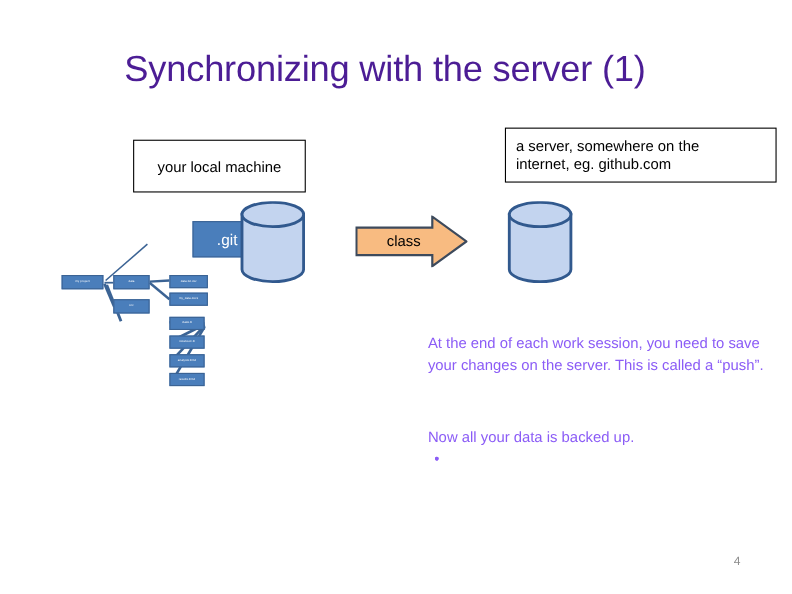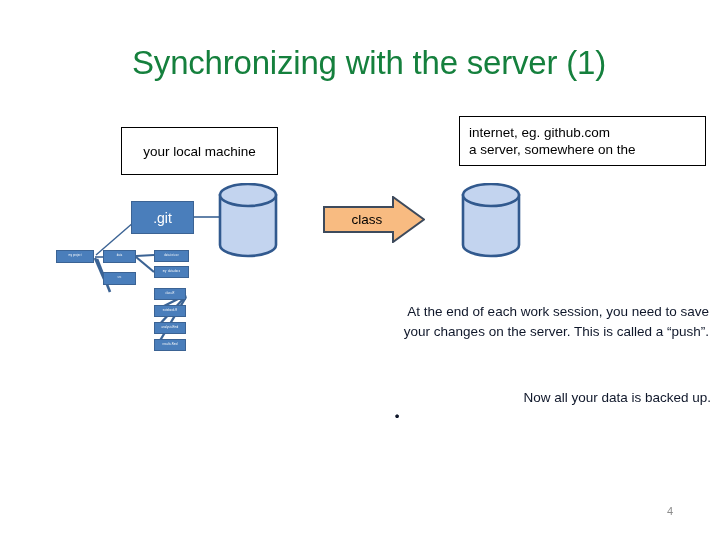--- a/index.html
+++ b/index.html
@@ -13,24 +13,23 @@
   }
   .slide{position:absolute;inset:0;}
 
   
   .title{
     position:absolute;
     left:0; top:44px; width:700px;
     text-align:center;
     font-size:33px;
     font-weight:400;
-    color:#15803d;
+    color:#4c1d95;
     letter-spacing:-0.2px;
     white-space:nowrap;
-    padding-left:19px;
   }
 
   
   .callout{
     position:absolute;
     border:1px solid #000000;
     background:#ffffff;
     color:#000000;
     font-size:13.5px;
     line-height:17px;
@@ -54,20 +53,21 @@
     position:absolute;
     background:#4a7ebb;
     border:1px solid #3b6394;
     color:#ffffff;
     box-sizing:border-box;
     display:flex;
     align-items:center;
     justify-content:center;
     text-align:center;
     overflow:hidden;
+    margin-left:44px;
   }
   #git-box{
     left:131px; top:201px; width:63px; height:33px;
     font-size:14px;
   }
 
   
   .tinybox{
     position:absolute;
     background:#4a7ebb;
@@ -99,24 +99,23 @@
   #push-label{
     position:absolute;
     left:323px; top:196px; width:88px; height:47px;
     display:flex; align-items:center; justify-content:center;
     font-size:13.5px; color:#000000;
   }
 
   
   .bodytext{
     position:absolute;
-    color:#0f172a;
+    color:#8b5cf6;
     font-size:13.5px;
     line-height:19.5px;
-    text-align:right;
   }
   #para-1{left:389px; top:302px; width:320px;}
   #para-2{left:389px; top:388px; width:322px;}
 
   .bullet-list{margin:0;padding:0;list-style:none;}
   .bullet-list li{
     position:relative;
     padding-left:28px;
     margin:0;
   }
@@ -141,22 +140,22 @@
 <div class="slide">
 
   <div class="title">Synchronizing with the server (1)</div>
 
   <div class="callout" id="local-machine-box">
     <span>your local machine</span>
   </div>
 
   <div class="callout" id="server-box">
     <span>
+      <span class="two-line">a server, somewhere on the</span>
       <span class="two-line">internet, eg. github.com</span>
-      <span class="two-line">a server, somewhere on the</span>
     </span>
   </div>
 
   <svg id="link-lines" viewBox="0 0 720 540">
 
     <line x1="194" y1="217" x2="222" y2="217" stroke="#3b6394" stroke-width="1.6"></line>
 
     <line x1="96" y1="255" x2="134" y2="222" stroke="#3b6394" stroke-width="1.4"></line>
 
     <line x1="95" y1="257" x2="103" y2="257" stroke="#3b6394" stroke-width="1.6"></line>

